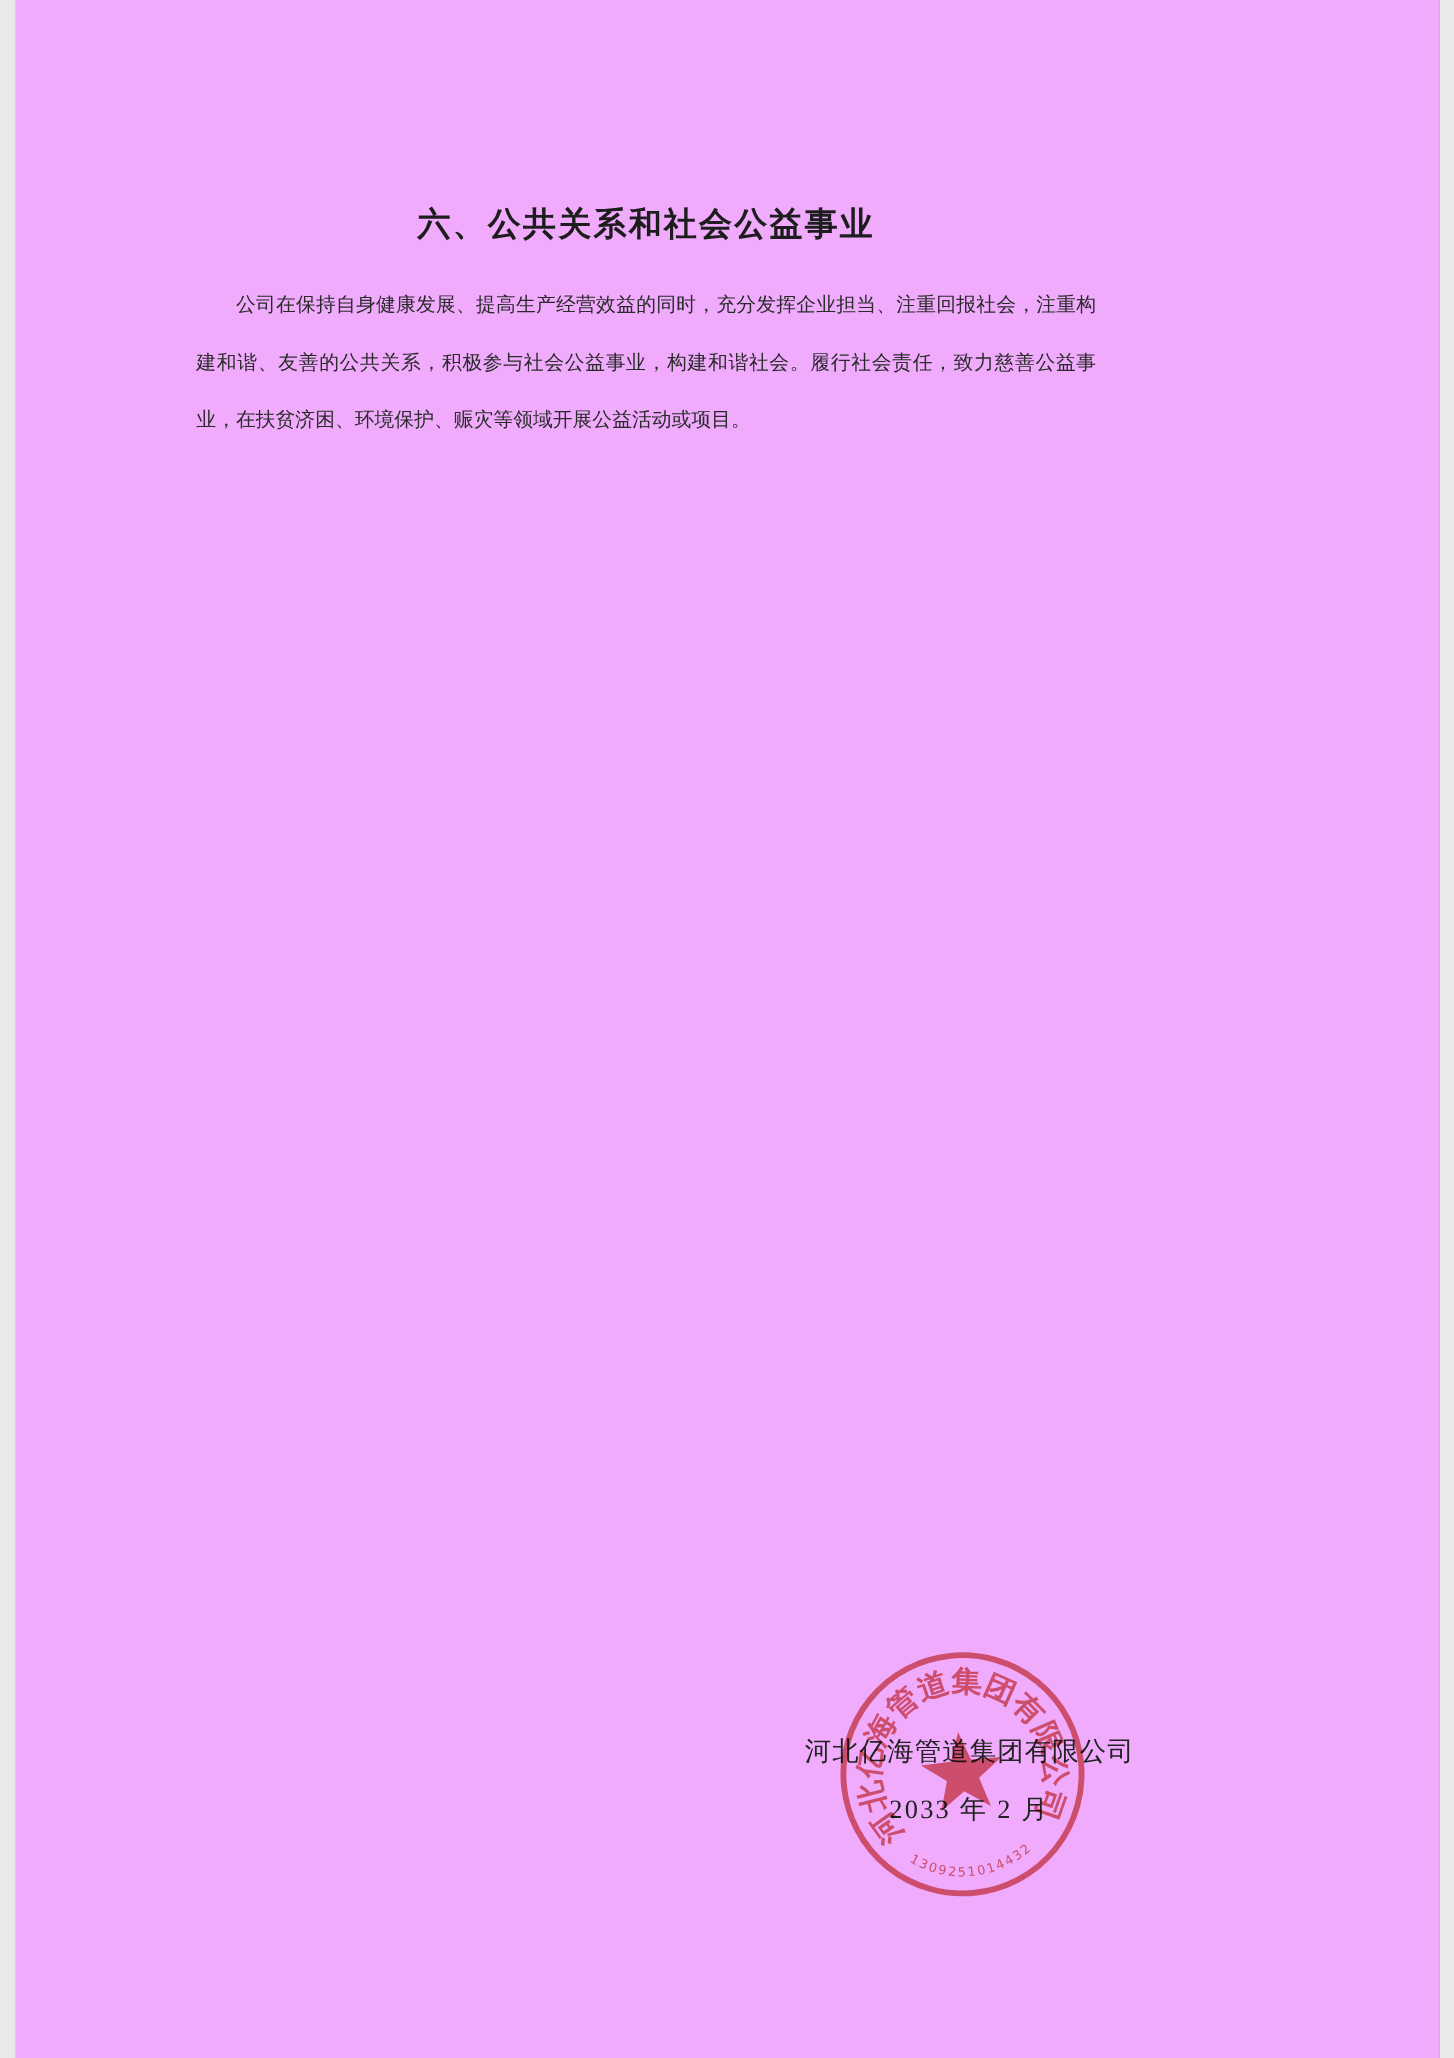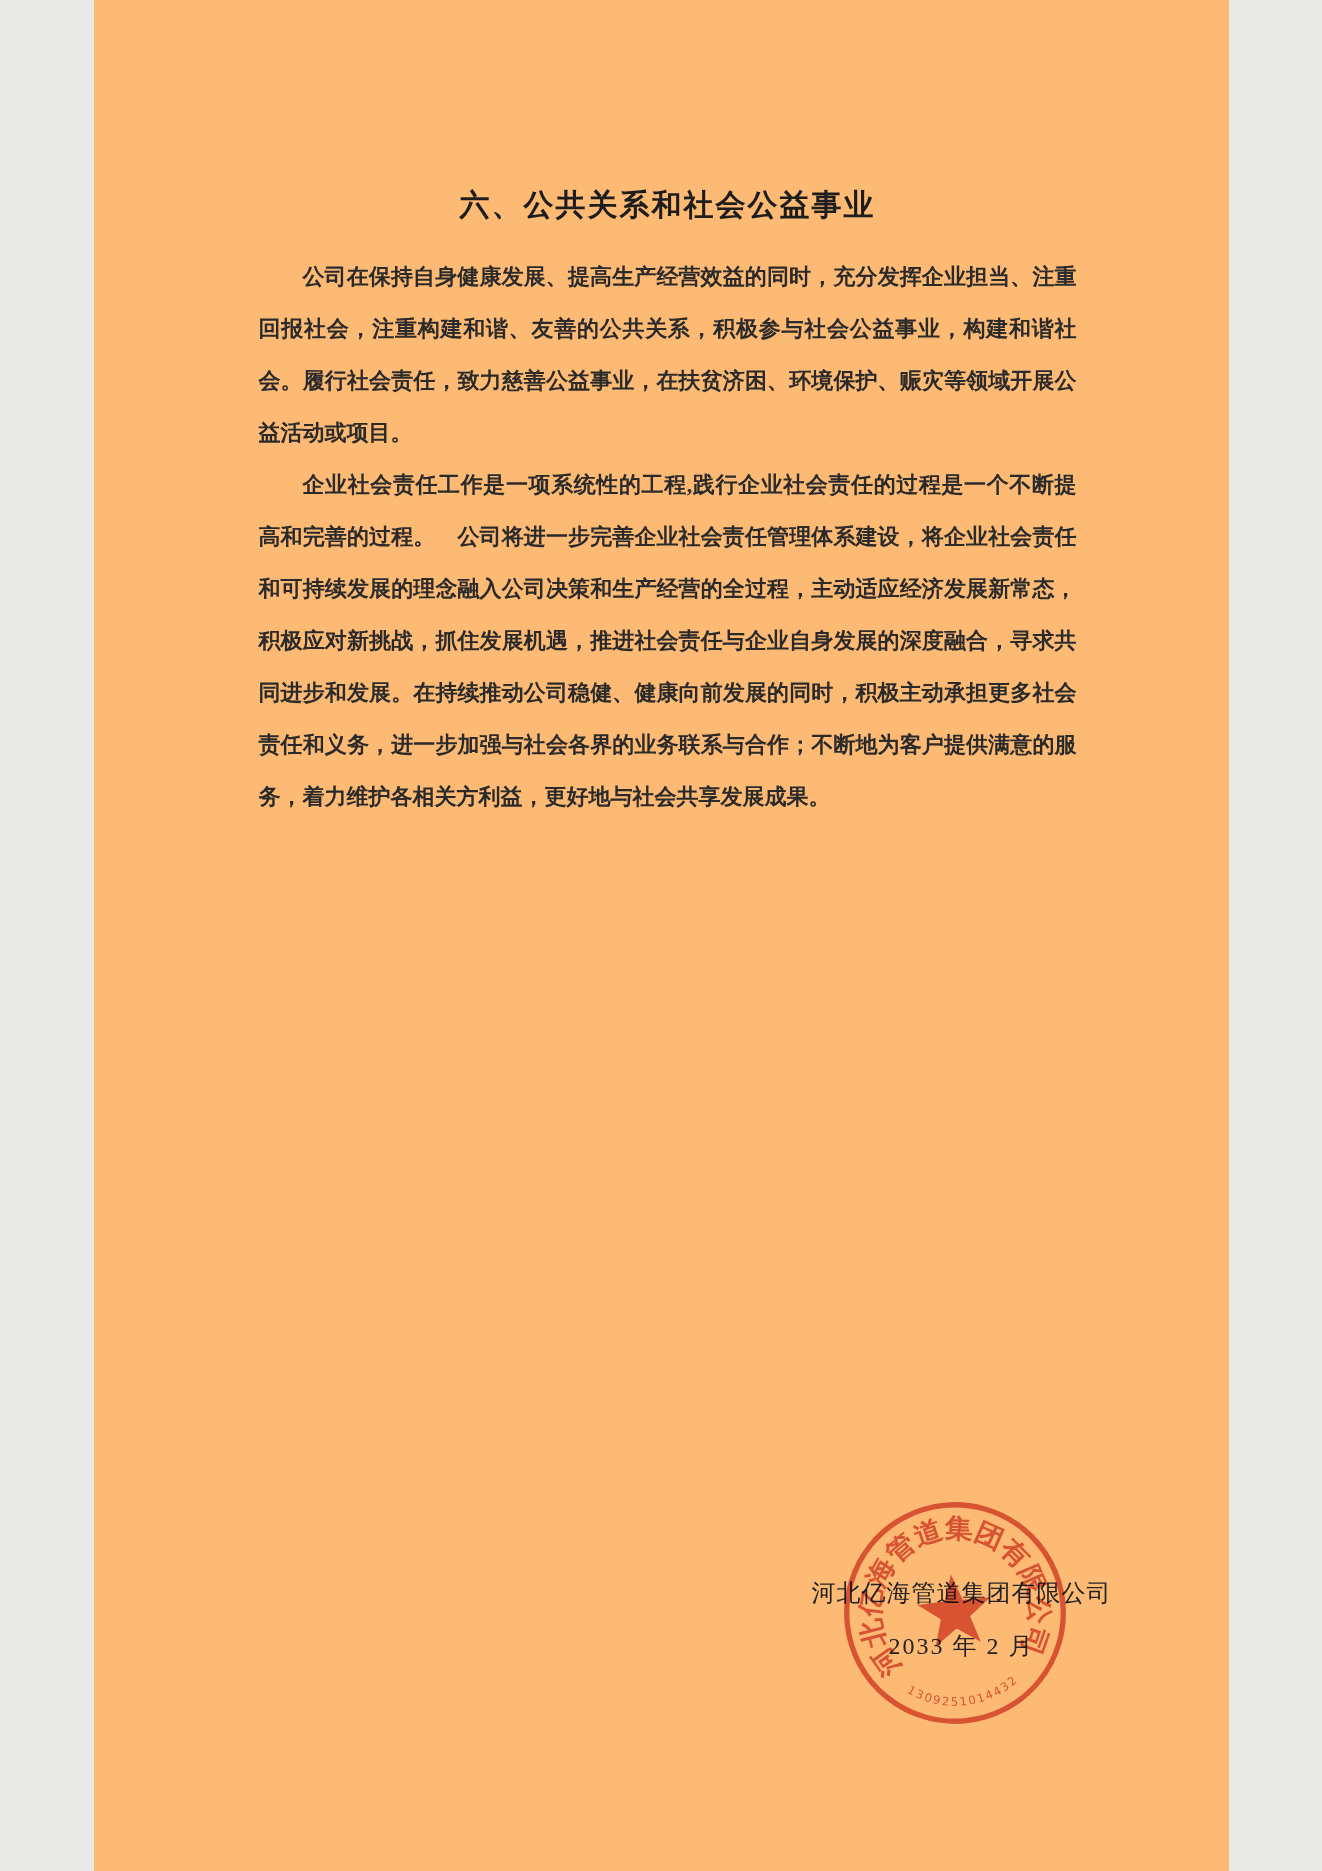--- a/index.html
+++ b/index.html
@@ -1,25 +1,24 @@
 <!DOCTYPE html>
 <html><head>
 <meta charset="utf-8">
 <style>
   html, body { margin: 0; padding: 0; background: #e9e9e7; }
   .page {
     position: relative;
-    width: 1122px;
+    width: 1295px;
     height: 1871px;
     margin: 0 auto;
-    background: #fdba74;
+    background: #f0abfc;
     overflow: hidden;
     font-family: "Liberation Serif", "DejaVu Serif", serif;
     color: #262626;
-    padding-left: 13px;
   }
   .content {
     position: absolute;
     left: 165px;
     top: 0;
     width: 818px;
   }
   .sec-title {
     margin: 185px 0 26px 0;
     font-size: 30px;
@@ -27,26 +26,25 @@
     font-weight: 700;
     text-align: center;
     letter-spacing: 2px;
     color: #1d1d1d;
   }
   .sec-title.second {
     margin: 46px 0 34px 0;
   }
   .para {
     margin: 0;
-    font-size: 22px;
+    font-size: 18px;
     line-height: 52px;
     text-align: justify;
     text-indent: 2em;
     color: #2a2a2a;
-    font-weight: bold;
   }
   .signature {
     position: absolute;
     left: 718px;
     top: 1577px;
     width: 300px;
     text-align: center;
   }
   .sig-company {
     font-size: 24px;
@@ -102,21 +100,20 @@
 <body>
 
 <div class="page">
 
   <div class="content">
     <h1 class="sec-title">六、公共关系和社会公益事业</h1>
 
     <p class="para">公司在保持自身健康发展、提高生产经营效益的同时，充分发挥企业担当、注重回报社会，注重构建和谐、友善的公共关系，积极参与社会公益事业，构建和谐社会。履行社会责任，致力慈善公益事业，在扶贫济困、环境保护、赈灾等领域开展公益活动或项目。</p>
 
 
-    <p class="para">企业社会责任工作是一项系统性的工程,践行企业社会责任的过程是一个不断提高和完善的过程。　公司将进一步完善企业社会责任管理体系建设，将企业社会责任和可持续发展的理念融入公司决策和生产经营的全过程，主动适应经济发展新常态，积极应对新挑战，抓住发展机遇，推进社会责任与企业自身发展的深度融合，寻求共同进步和发展。在持续推动公司稳健、健康向前发展的同时，积极主动承担更多社会责任和义务，进一步加强与社会各界的业务联系与合作；不断地为客户提供满意的服务，着力维护各相关方利益，更好地与社会共享发展成果。</p>
   </div>
 
   <div class="signature">
     <div class="sig-company">河北亿海管道集团有限公司</div>
     <div class="sig-date">2033 年 2 月</div>
   </div>
 
   <svg class="seal" viewBox="0 0 240 240" xmlns="http://www.w3.org/2000/svg">
     <defs>
       <path id="seal-arc-path" d="M 60.25 170.1 A 78 78 0 1 1 179.75 170.1" fill="none"></path>

